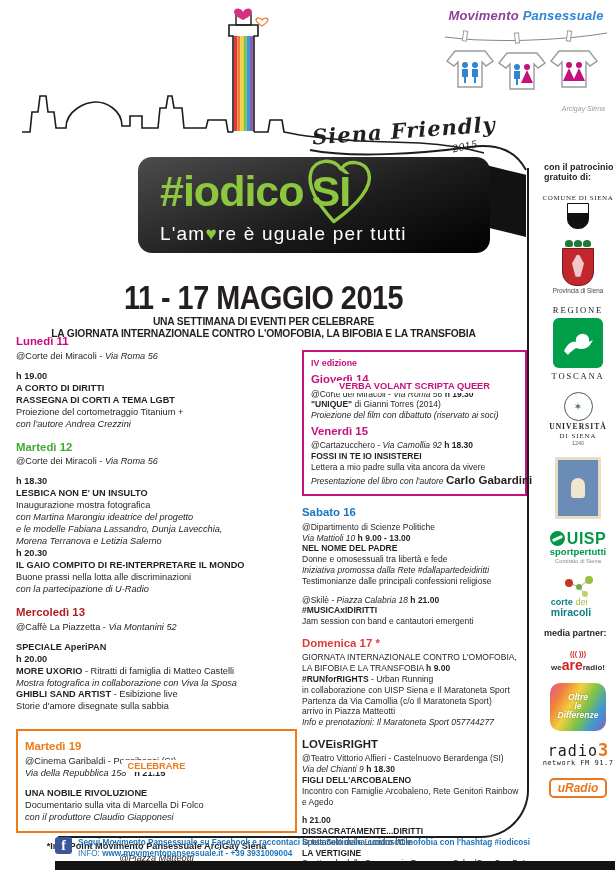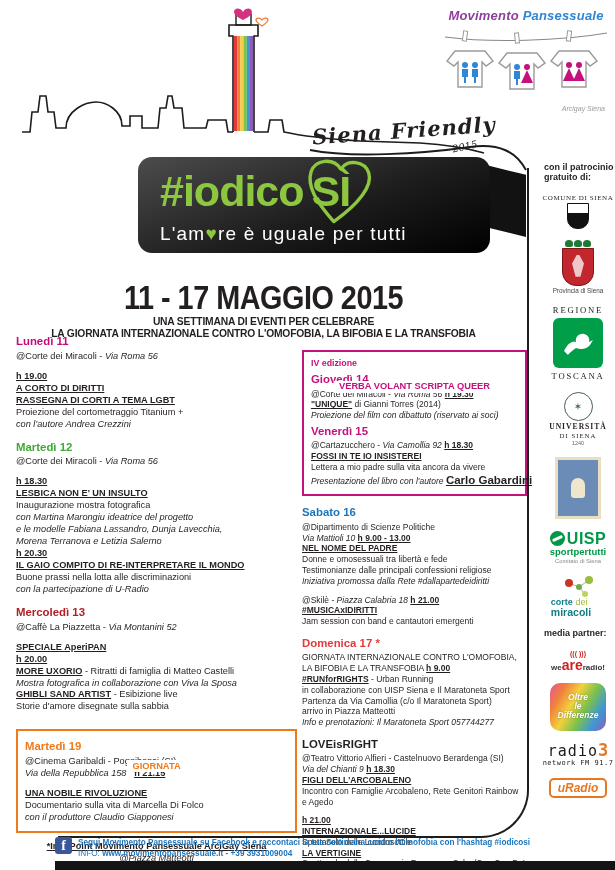--- a/index.html
+++ b/index.html
@@ -35,21 +35,21 @@
   #subtitle1,#subtitle2{font-size:10.3px;font-weight:bold;letter-spacing:-.2px;margin-top:1px;}
 
   
   #col-left{position:absolute;left:16px;top:334px;width:281px;font-size:9.2px;line-height:1.3;}
   #col-right{position:absolute;left:302px;top:334px;width:225px;font-size:8.5px;line-height:1.27;}
   .section{margin-top:9px;}
   .section:first-child{margin-top:0;}
   .day{font-size:11.4px;font-weight:bold;margin-bottom:2px;}
   .line{white-space:nowrap;}
   .line.gap{margin-top:8px;}
-  .run.b{font-weight:bold;text-decoration:underline;} .run.i{font-style:italic;} .run.big{font-size:11.5px;}
+  .run.b{font-weight:bold;} .run.i{font-style:italic;} .run.big{font-size:11.5px;}
   .evbox{position:relative;border:2px solid;margin-top:16px;padding:5px 7px 7px;}
   .evbox-title{position:absolute;top:-7px;left:50%;transform:translateX(-50%);background:#fff;
     padding:0 6px;font-weight:bold;font-size:9.3px;white-space:nowrap;margin-top:36px;}
   .evbox-sub{text-align:left;font-weight:bold;font-size:8.8px;margin-top:1px;}
   .evbox .section{margin-top:3px;}
   .note{margin-top:7px;text-align:center;font-size:9.2px;line-height:1.35;}
 
   
   #frame-line{position:absolute;left:58px;top:168px;width:469px;height:668px;
     border-right:2.5px solid #1c1c1c;border-bottom:2.5px solid #1c1c1c;
@@ -224,21 +224,21 @@
         <div class="day" style="color: rgb(176, 31, 36);">Mercoledì 13</div>
         <div class="line"><span class="run">@Caffè La Piazzetta - </span><span class="run i">Via Montanini 52</span></div>
         <div class="line gap"><span class="run b">SPECIALE AperiPAN</span></div>
         <div class="line"><span class="run b">h 20.00</span></div>
         <div class="line"><span class="run b">MORE UXORIO</span><span class="run"> - Ritratti di famiglia di Matteo Castelli</span></div>
         <div class="line"><span class="run i">Mostra fotografica in collaborazione con Viva la Sposa</span></div>
         <div class="line"><span class="run b">GHIBLI SAND ARTIST</span><span class="run"> - Esibizione live</span></div>
         <div class="line"><span class="run">Storie d'amore disegnate sulla sabbia</span></div>
       </div>
       <div class="evbox" style="border-color: rgb(239, 122, 26);">
-        <span class="evbox-title" style="color: rgb(239, 122, 26);">GIORNATA</span>
+        <span class="evbox-title" style="color: rgb(239, 122, 26);">CELEBRARE</span>
         <div class="section">
           <div class="day" style="color: rgb(239, 122, 26);">Martedì 19</div>
           <div class="line"><span class="run">@Cinema Garibaldi - Poggibonsi (SI)</span></div>
           <div class="line"><span class="run i">Via della Repubblica 158</span><span class="run">&nbsp;&nbsp;&nbsp;</span><span class="run b">h 21.15</span></div>
           <div class="line gap"><span class="run b">UNA NOBILE RIVOLUZIONE</span></div>
           <div class="line"><span class="run">Documentario sulla vita di Marcella Di Folco</span></div>
           <div class="line"><span class="run i">con il produttore Claudio Giapponesi</span></div>
         </div>
       </div>
       <div class="note">
@@ -263,22 +263,22 @@
           <div class="line"><span class="run">Lettera a mio padre sulla vita ancora da vivere</span></div>
           <div class="line"><span class="run i">Presentazione del libro con l'autore </span><span class="run b big">Carlo Gabardini</span></div>
         </div>
       </div>
       <div class="section">
         <div class="day" style="color: rgb(28, 117, 188);">Sabato 16</div>
         <div class="line"><span class="run">@Dipartimento di Scienze Politiche</span></div>
         <div class="line"><span class="run i">Via Mattioli 10</span><span class="run">&nbsp;</span><span class="run b">h 9.00 - 13.00</span></div>
         <div class="line"><span class="run b">NEL NOME DEL PADRE</span></div>
         <div class="line"><span class="run">Donne e omosessuali tra libertà e fede</span></div>
+        <div class="line"><span class="run i">Iniziativa promossa dalla Rete #dallapartedeidiritti</span></div>
         <div class="line"><span class="run">Testimonianze dalle principali confessioni religiose</span></div>
-        <div class="line"><span class="run i">Iniziativa promossa dalla Rete #dallapartedeidiritti</span></div>
         <div class="line gap"><span class="run">@Skilè - </span><span class="run i">Piazza Calabria 18</span><span class="run">&nbsp;</span><span class="run b">h 21.00</span></div>
         <div class="line"><span class="run b">#MUSICAxIDIRITTI</span></div>
         <div class="line"><span class="run">Jam session con band e cantautori emergenti</span></div>
       </div>
       <div class="section">
         <div class="day" style="color: rgb(225, 58, 59);">Domenica 17 *</div>
         <div class="line"><span class="run">GIORNATA INTERNAZIONALE CONTRO L'OMOFOBIA,</span></div>
         <div class="line"><span class="run">LA BIFOBIA E LA TRANSFOBIA </span><span class="run b">h 9.00</span></div>
         <div class="line"><span class="run b">#RUNforRIGHTS</span><span class="run"> - Urban Running</span></div>
         <div class="line"><span class="run">in collaborazione con UISP Siena e Il Maratoneta Sport</span></div>
@@ -287,21 +287,21 @@
         <div class="line"><span class="run i">Info e prenotazioni: Il Maratoneta Sport  057744277</span></div>
       </div>
       <div class="section">
         <div class="day" style="color: rgb(35, 31, 32);">LOVEisRIGHT</div>
         <div class="line"><span class="run">@Teatro Vittorio Alfieri - Castelnuovo Berardenga (SI)</span></div>
         <div class="line"><span class="run i">Via del Chianti 9</span><span class="run">&nbsp;</span><span class="run b">h 18.30</span></div>
         <div class="line"><span class="run b">FIGLI DELL'ARCOBALENO</span></div>
         <div class="line"><span class="run">Incontro con Famiglie Arcobaleno, Rete Genitori Rainbow</span></div>
         <div class="line"><span class="run">e Agedo</span></div>
         <div class="line gap"><span class="run b">h 21.00</span></div>
-        <div class="line"><span class="run b">INTERNAZIONALE...LUCIDE</span></div>
+        <div class="line"><span class="run b">DISSACRATAMENTE...DIRITTI</span></div>
         <div class="line"><span class="run">Spettacolo delle Lucidosottile</span></div>
         <div class="line"><span class="run b">LA VERTIGINE</span></div>
         <div class="line"><span class="run">Spettacolo della Compagnia Francesca Selva/Con.Cor. D.A.</span></div>
       </div>
     </div>
 
   <div id="frame-line"></div>
 
   <div id="sidebar">
     <div class="side-label">

